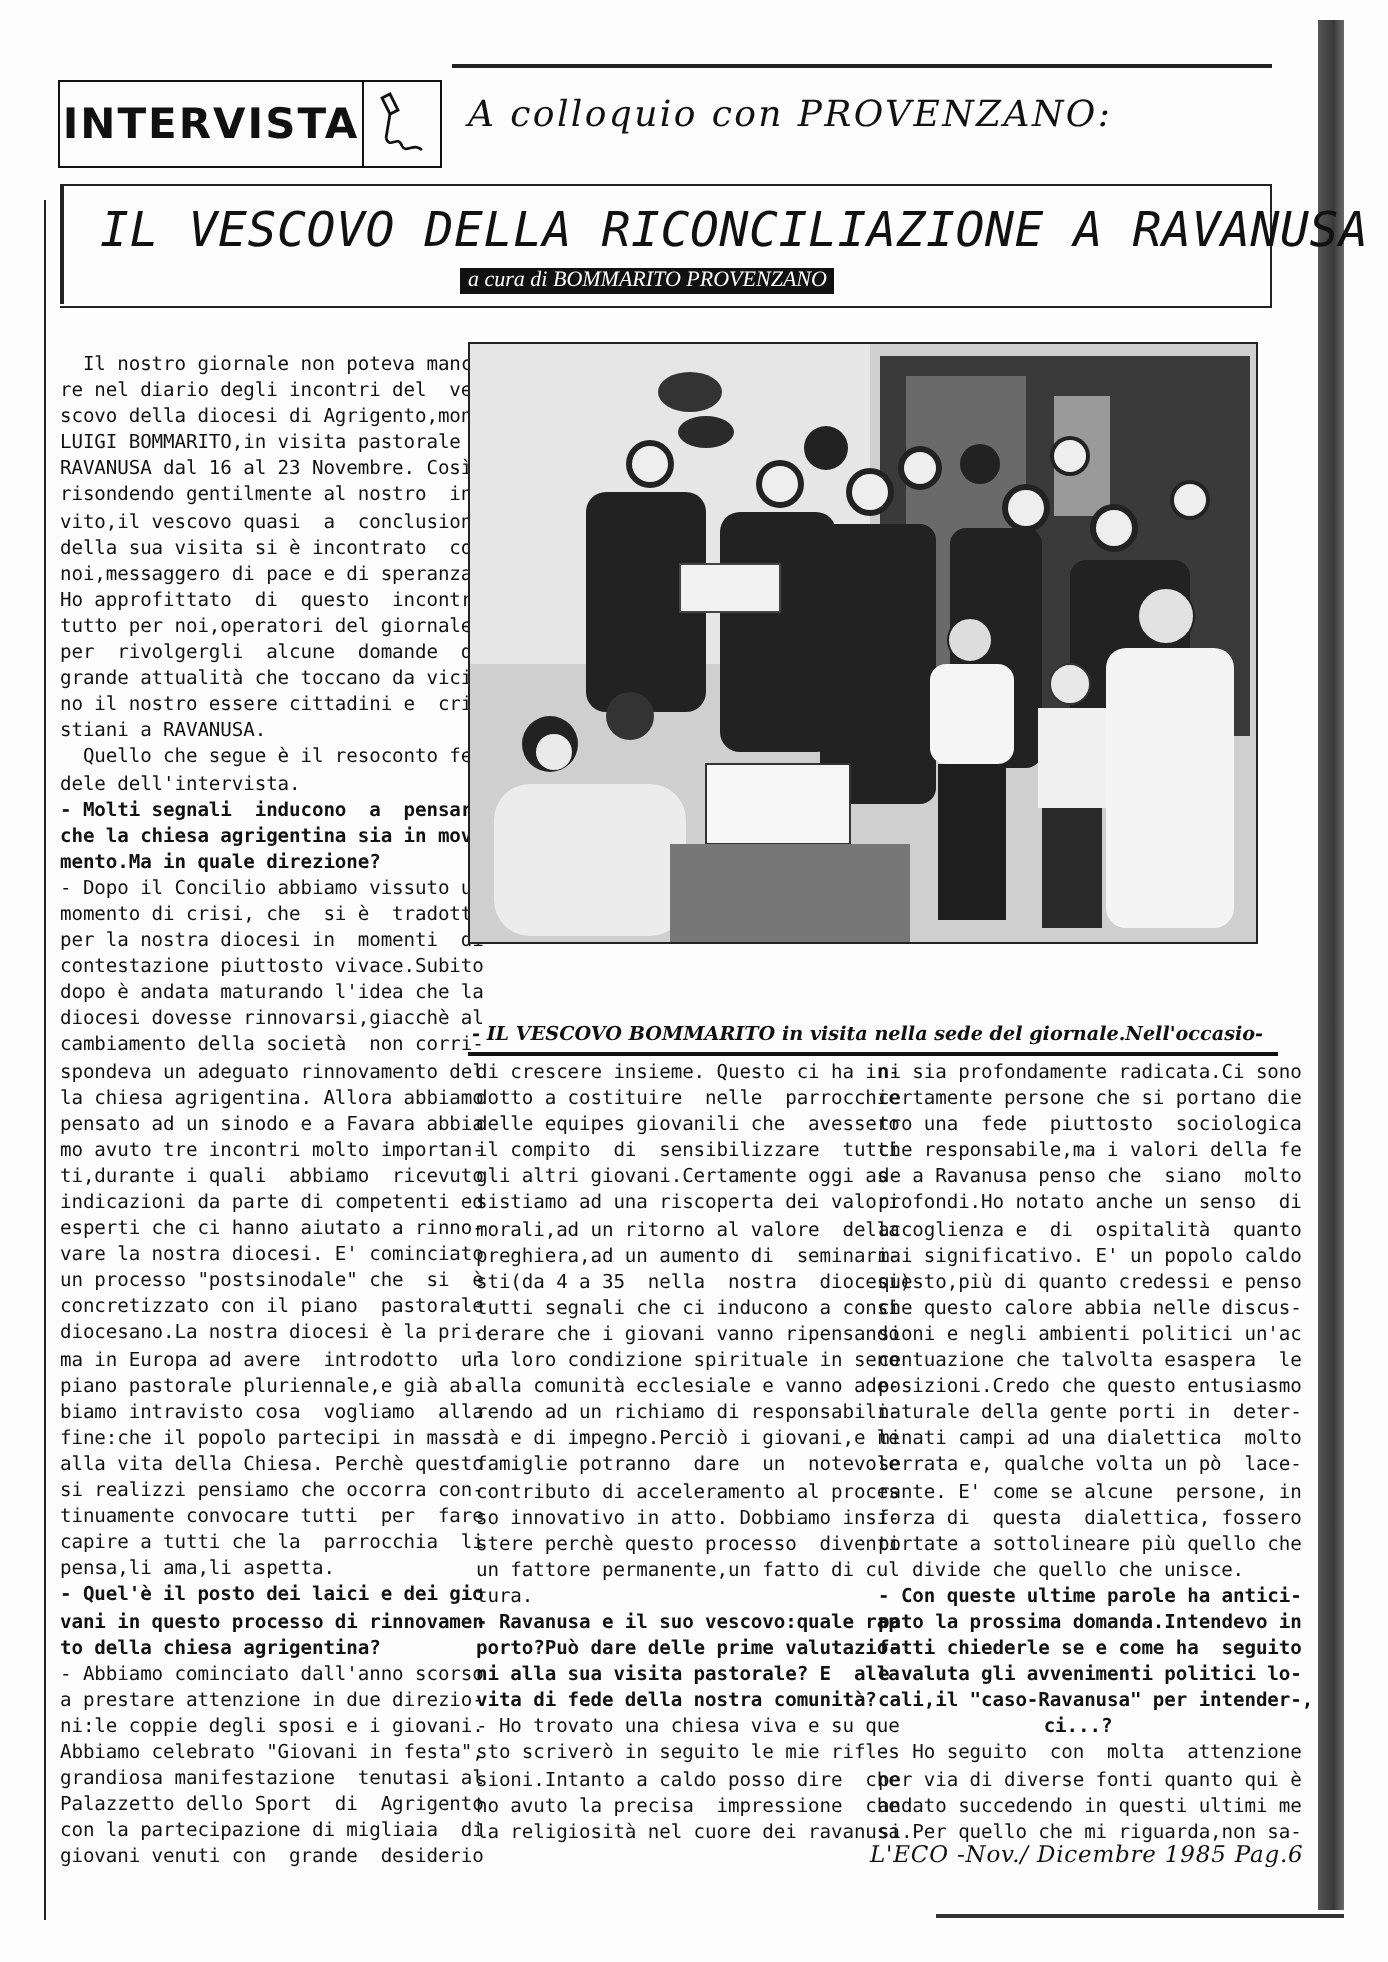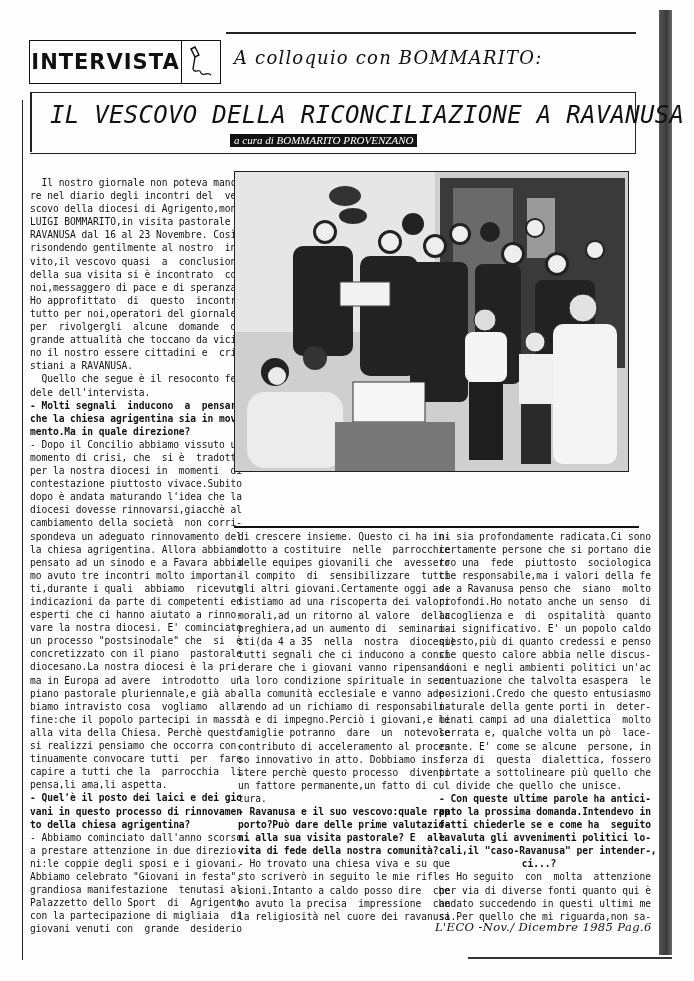--- a/index.html
+++ b/index.html
@@ -85,21 +85,21 @@
 <div class="abs badge">
   <div class="badge-text">INTERVISTA</div>
   <div class="badge-icon">
     <svg width="28" height="34" viewBox="0 0 28 34">
       <path d="M4 4 L8 2 L12 10 L8 12 Z" fill="none" stroke="#111" stroke-width="1.4"></path>
       <path d="M8 12 L6 24" stroke="#111" stroke-width="1.4"></path>
       <path d="M6 24 C 8 30, 12 22, 14 28 C 16 32, 20 26, 24 30" fill="none" stroke="#111" stroke-width="1.3"></path>
     </svg>
   </div>
 </div>
-<div class="abs subtitle">A colloquio con BOMMARITO:</div>
+<div class="abs subtitle">A colloquio con PROVENZANO:</div>
 
 <div class="abs header-box"></div>
 <div class="abs header-box-left"></div>
 <div class="abs main-title">IL VESCOVO DELLA RICONCILIAZIONE A RAVANUSA</div>
 <div class="abs byline">a cura di BOMMARITO PROVENZANO</div>
 
 <div class="abs col col1" id="col1"><p>  Il nostro giornale non poteva manca</p><p>re nel diario degli incontri del  ve-</p><p>scovo della diocesi di Agrigento,mons.</p><p>LUIGI BOMMARITO,in visita pastorale a</p><p>RAVANUSA dal 16 al 23 Novembre. Così,</p><p>risondendo gentilmente al nostro  in-</p><p>vito,il vescovo quasi  a  conclusione</p><p>della sua visita si è incontrato  con</p><p>noi,messaggero di pace e di speranza.</p><p>Ho approfittato  di  questo  incontro</p><p>tutto per noi,operatori del giornale,</p><p>per  rivolgergli  alcune  domande  di</p><p>grande attualità che toccano da vici-</p><p>no il nostro essere cittadini e  cri-</p><p>stiani a RAVANUSA.</p><p>  Quello che segue è il resoconto fe-</p><p>dele dell'intervista.</p><p class="b">- Molti segnali  inducono  a  pensare</p><p class="b">che la chiesa agrigentina sia in movi</p><p class="b">mento.Ma in quale direzione?</p><p>- Dopo il Concilio abbiamo vissuto un</p><p>momento di crisi, che  si è  tradotto</p><p>per la nostra diocesi in  momenti  di</p><p>contestazione piuttosto vivace.Subito</p><p>dopo è andata maturando l'idea che la</p><p>diocesi dovesse rinnovarsi,giacchè al</p><p>cambiamento della società  non corri-</p><p>spondeva un adeguato rinnovamento del</p><p>la chiesa agrigentina. Allora abbiamo</p><p>pensato ad un sinodo e a Favara abbia</p><p>mo avuto tre incontri molto importan-</p><p>ti,durante i quali  abbiamo  ricevuto</p><p>indicazioni da parte di competenti ed</p><p>esperti che ci hanno aiutato a rinno-</p><p>vare la nostra diocesi. E' cominciato</p><p>un processo "postsinodale" che  si  è</p><p>concretizzato con il piano  pastorale</p><p>diocesano.La nostra diocesi è la pri-</p><p>ma in Europa ad avere  introdotto  un</p><p>piano pastorale pluriennale,e già ab-</p><p>biamo intravisto cosa  vogliamo  alla</p><p>fine:che il popolo partecipi in massa</p><p>alla vita della Chiesa. Perchè questo</p><p>si realizzi pensiamo che occorra con-</p><p>tinuamente convocare tutti  per  fare</p><p>capire a tutti che la  parrocchia  li</p><p>pensa,li ama,li aspetta.</p><p class="b">- Quel'è il posto dei laici e dei gio</p><p class="b">vani in questo processo di rinnovamen</p><p class="b">to della chiesa agrigentina?</p><p>- Abbiamo cominciato dall'anno scorso</p><p>a prestare attenzione in due direzio-</p><p>ni:le coppie degli sposi e i giovani.</p><p>Abbiamo celebrato "Giovani in festa",</p><p>grandiosa manifestazione  tenutasi al</p><p>Palazzetto dello Sport  di  Agrigento</p><p>con la partecipazione di migliaia  di</p><p>giovani venuti con  grande  desiderio</p></div>
 
 <div class="abs photo">
   <svg width="393" height="299" viewBox="0 0 393 299">
@@ -157,19 +157,20 @@
     <rect x="12" y="220" width="96" height="76" rx="18" fill="#ececec"></rect>
     <circle cx="80" cy="186" r="12" fill="#333"></circle>
 
     <rect x="118" y="210" width="72" height="40" fill="#f6f6f6" stroke="#333"></rect>
 
     <rect x="100" y="250" width="120" height="49" fill="#777"></rect>
   </svg>
 </div>
 
 <div class="abs caption">
+  <div>- IL VESCOVO BOMMARITO in visita nella sede del giornale.Nell'occasio-</div>
 </div>
 <div class="abs caption-rule"></div>
 
 <div class="abs col col2" id="col2"><p>di crescere insieme. Questo ci ha in-</p><p>dotto a costituire  nelle  parrocchie</p><p>delle equipes giovanili che  avessero</p><p>il compito  di  sensibilizzare  tutti</p><p>gli altri giovani.Certamente oggi as-</p><p>sistiamo ad una riscoperta dei valori</p><p>morali,ad un ritorno al valore  della</p><p>preghiera,ad un aumento di  seminari-</p><p>sti(da 4 a 35  nella  nostra  diocesi)</p><p>tutti segnali che ci inducono a consi</p><p>derare che i giovani vanno ripensando</p><p>la loro condizione spirituale in seno</p><p>alla comunità ecclesiale e vanno ade-</p><p>rendo ad un richiamo di responsabili-</p><p>tà e di impegno.Perciò i giovani,e le</p><p>famiglie potranno  dare  un  notevole</p><p>contributo di acceleramento al proces</p><p>so innovativo in atto. Dobbiamo insi-</p><p>stere perchè questo processo  diventi</p><p>un fattore permanente,un fatto di cul</p><p>tura.</p><p class="b">- Ravanusa e il suo vescovo:quale rap</p><p class="b">porto?Può dare delle prime valutazio-</p><p class="b">ni alla sua visita pastorale? E  alla</p><p class="b">vita di fede della nostra comunità?</p><p>- Ho trovato una chiesa viva e su que</p><p>sto scriverò in seguito le mie rifles</p><p>sioni.Intanto a caldo posso dire  che</p><p>ho avuto la precisa  impressione  che</p><p>la religiosità nel cuore dei ravanusa</p></div>
 <div class="abs col col3" id="col3"><p>ni sia profondamente radicata.Ci sono</p><p>certamente persone che si portano die</p><p>tro una  fede  piuttosto  sociologica</p><p>che responsabile,ma i valori della fe</p><p>de a Ravanusa penso che  siano  molto</p><p>profondi.Ho notato anche un senso  di</p><p>accoglienza e  di  ospitalità  quanto</p><p>mai significativo. E' un popolo caldo</p><p>questo,più di quanto credessi e penso</p><p>che questo calore abbia nelle discus-</p><p>sioni e negli ambienti politici un'ac</p><p>centuazione che talvolta esaspera  le</p><p>posizioni.Credo che questo entusiasmo</p><p>naturale della gente porti in  deter-</p><p>minati campi ad una dialettica  molto</p><p>serrata e, qualche volta un pò  lace-</p><p>rante. E' come se alcune  persone, in</p><p>forza di  questa  dialettica, fossero</p><p>portate a sottolineare più quello che</p><p>divide che quello che unisce.</p><p class="b">- Con queste ultime parole ha antici-</p><p class="b">pato la prossima domanda.Intendevo in</p><p class="b">fatti chiederle se e come ha  seguito</p><p class="b">e valuta gli avvenimenti politici lo-</p><p class="b">cali,il "caso-Ravanusa" per intender-,</p><p class="b">ci...?</p><p>-  Ho seguito  con  molta  attenzione</p><p>per via di diverse fonti quanto qui è</p><p>andato succedendo in questi ultimi me</p><p>si.Per quello che mi riguarda,non sa-</p></div>
 
 <div class="abs footer">L'ECO -Nov./ Dicembre 1985 Pag.6</div>
 
 </body></html>

